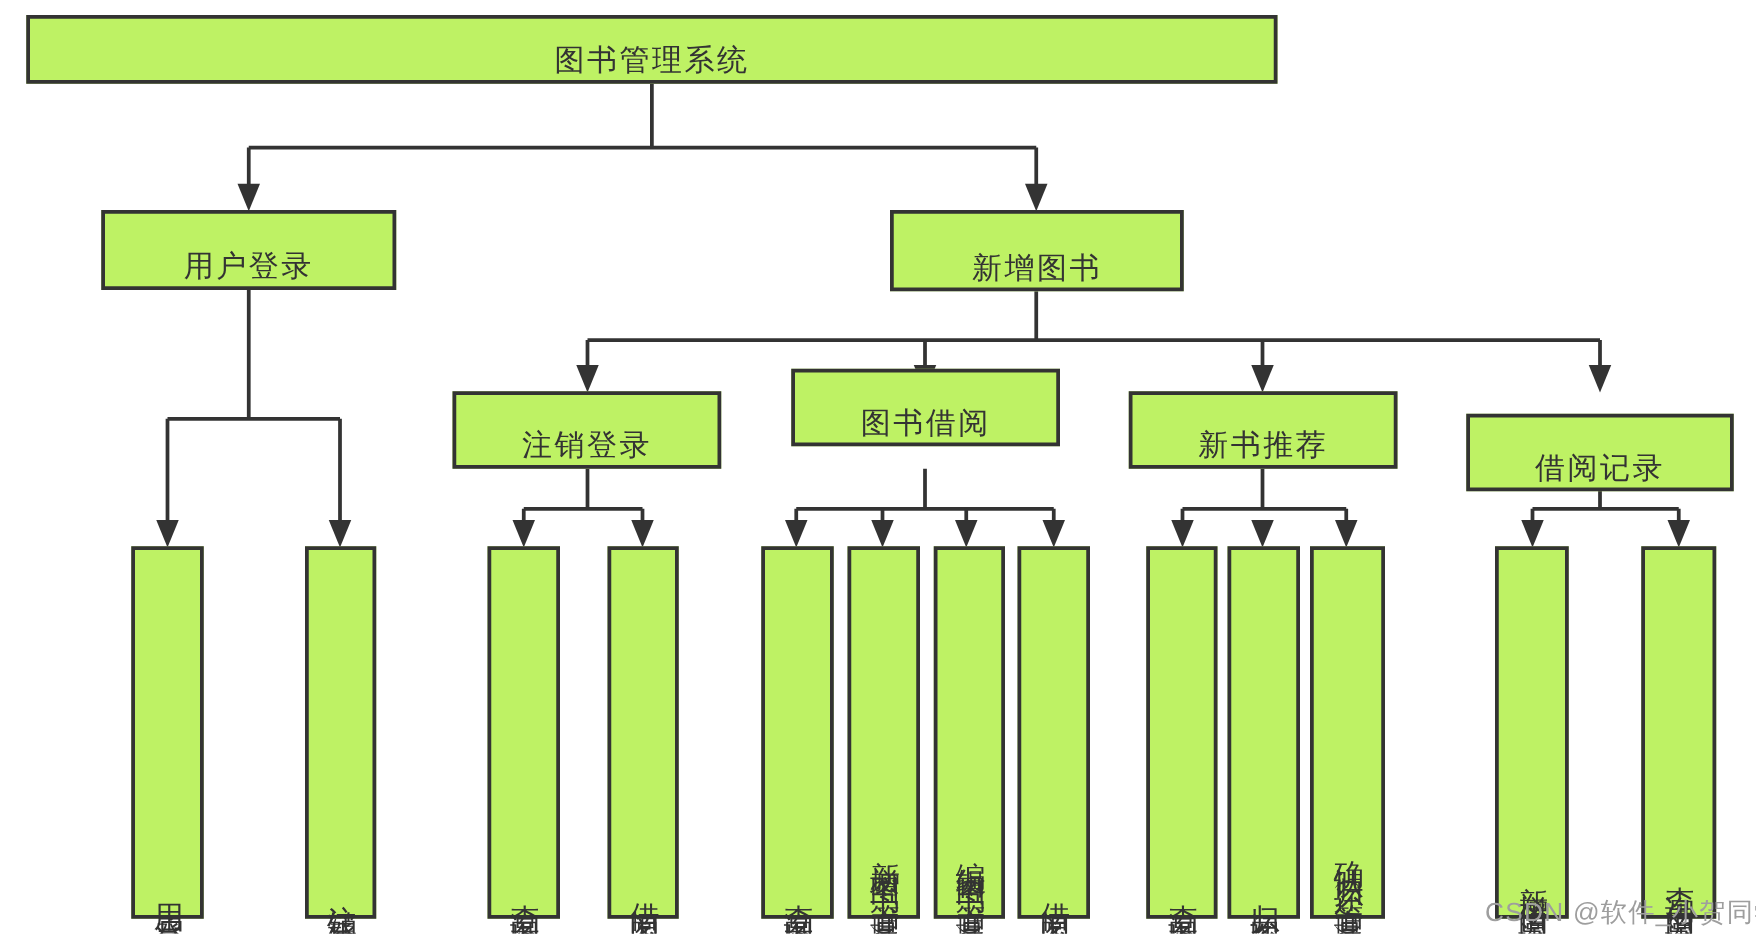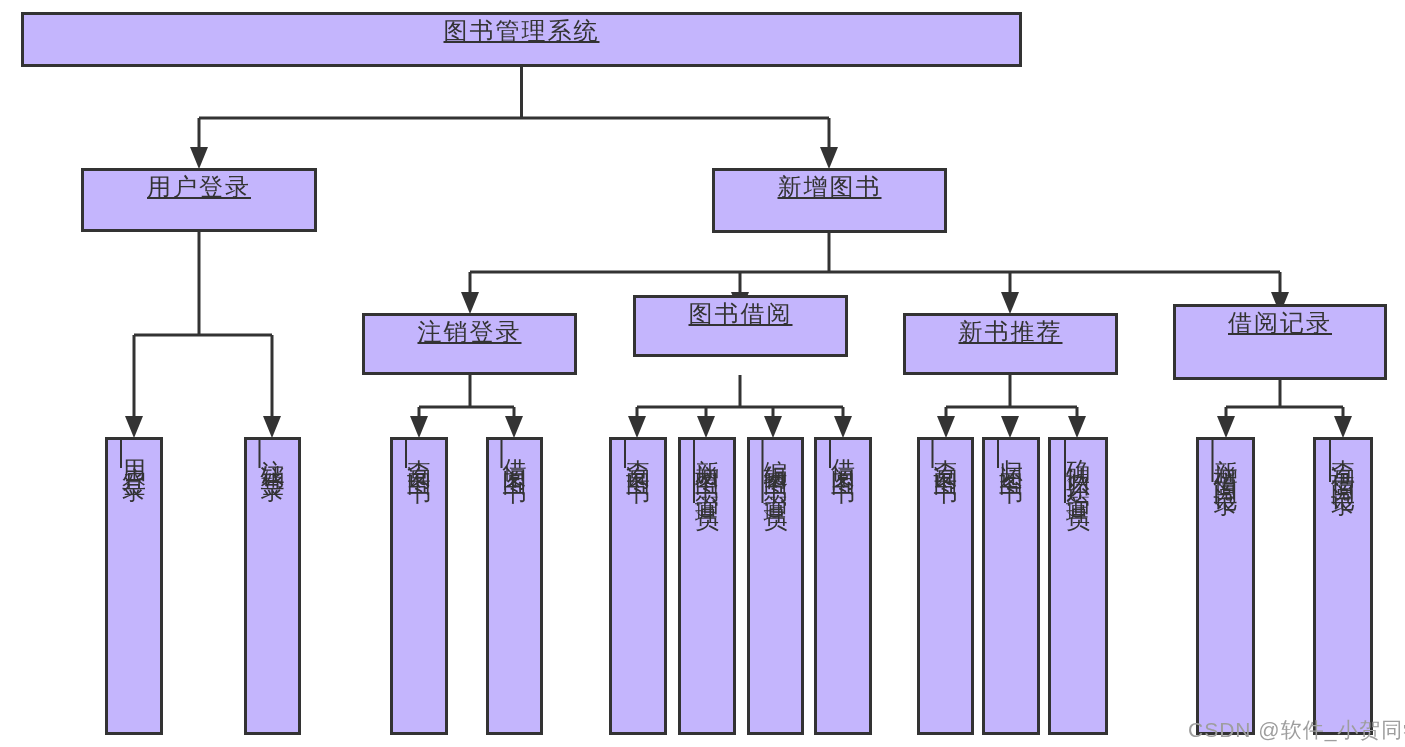--- a/index.html
+++ b/index.html
@@ -13,26 +13,25 @@
   }
   .connectors {
     position: absolute;
     left: 0; top: 0;
     width: 1405px; height: 747px;
   }
   .node {
     position: absolute;
     box-sizing: border-box;
     border: 3px solid #333333;
-    background: #c4b5fd;
+    background: #bef264;
     display: flex;
-    align-items: flex-start;
+    align-items: flex-end;
     justify-content: center;
     color: #333333;
-    text-decoration: underline;
   }
   .node .lbl {
     font-size: 24px;
     letter-spacing: 2px;
     white-space: nowrap;
     color: #333333;
   }
   .leaf .lbl {
     writing-mode: vertical-rl;
     text-orientation: mixed;
@@ -140,21 +139,21 @@
 
   <div class="node" style="left:362px;top:313px;width:215px;height:62px">
     <span class="lbl">注销登录</span>
   </div>
   <div class="node" style="left:633px;top:295px;width:215px;height:62px">
     <span class="lbl">图书借阅</span>
   </div>
   <div class="node" style="left:903px;top:313px;width:215px;height:62px">
     <span class="lbl">新书推荐</span>
   </div>
-  <div class="node" style="left:1173px;top:304px;width:214px;height:76px">
+  <div class="node" style="left:1173px;top:331px;width:214px;height:62px">
     <span class="lbl">借阅记录</span>
   </div>
 
   <div class="node leaf" style="left:105px;top:437px;width:58px;height:298px">
     <span class="lbl">用户登录</span>
   </div>
   <div class="node leaf" style="left:244px;top:437px;width:57px;height:298px">
     <span class="lbl">注销登录</span>
   </div>
 

